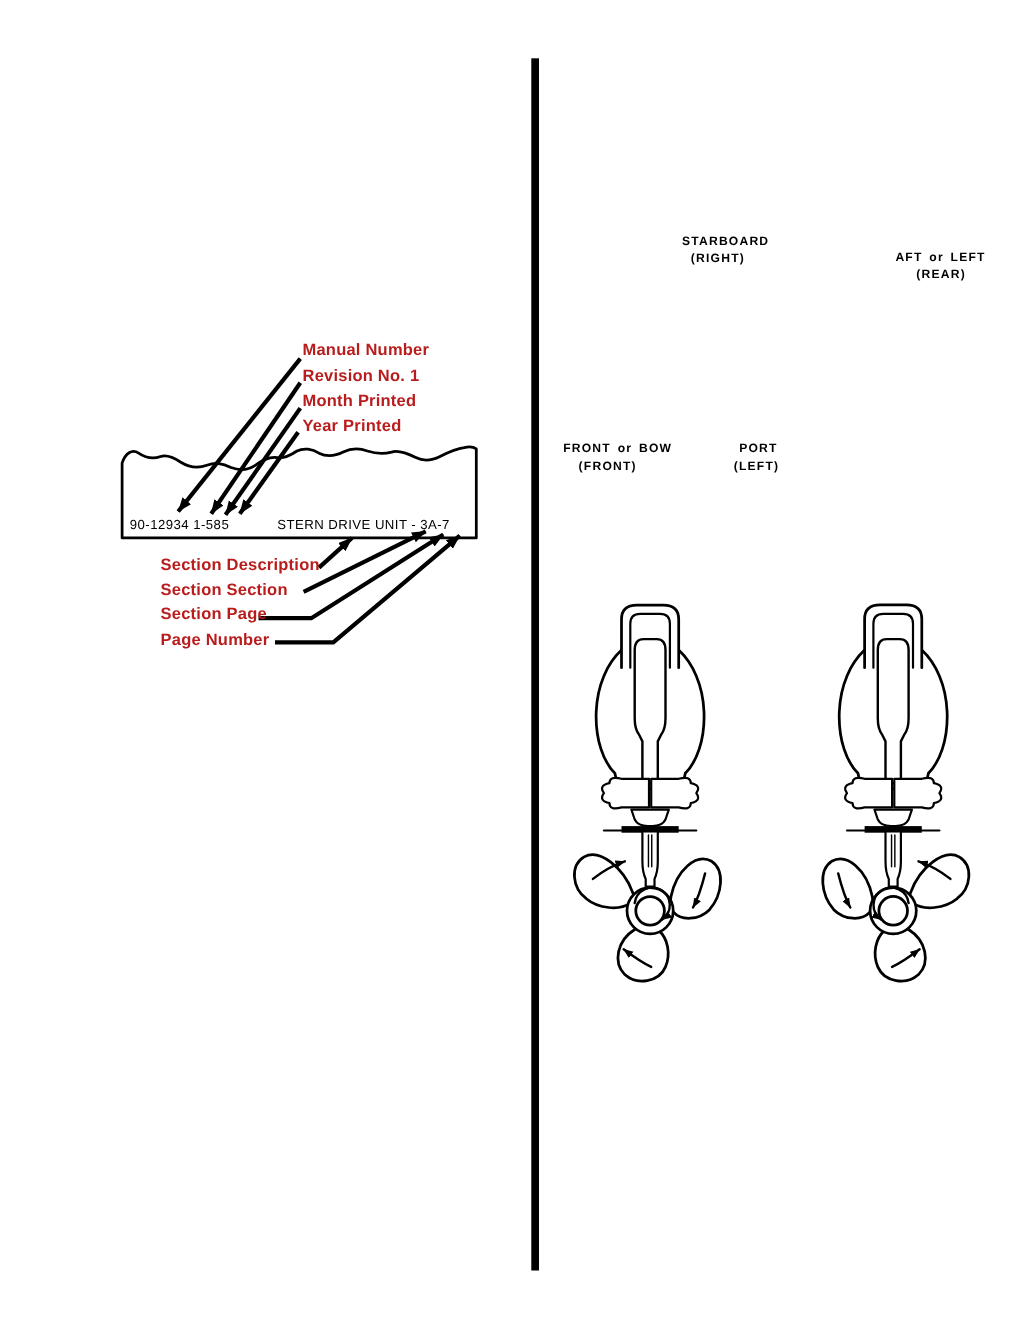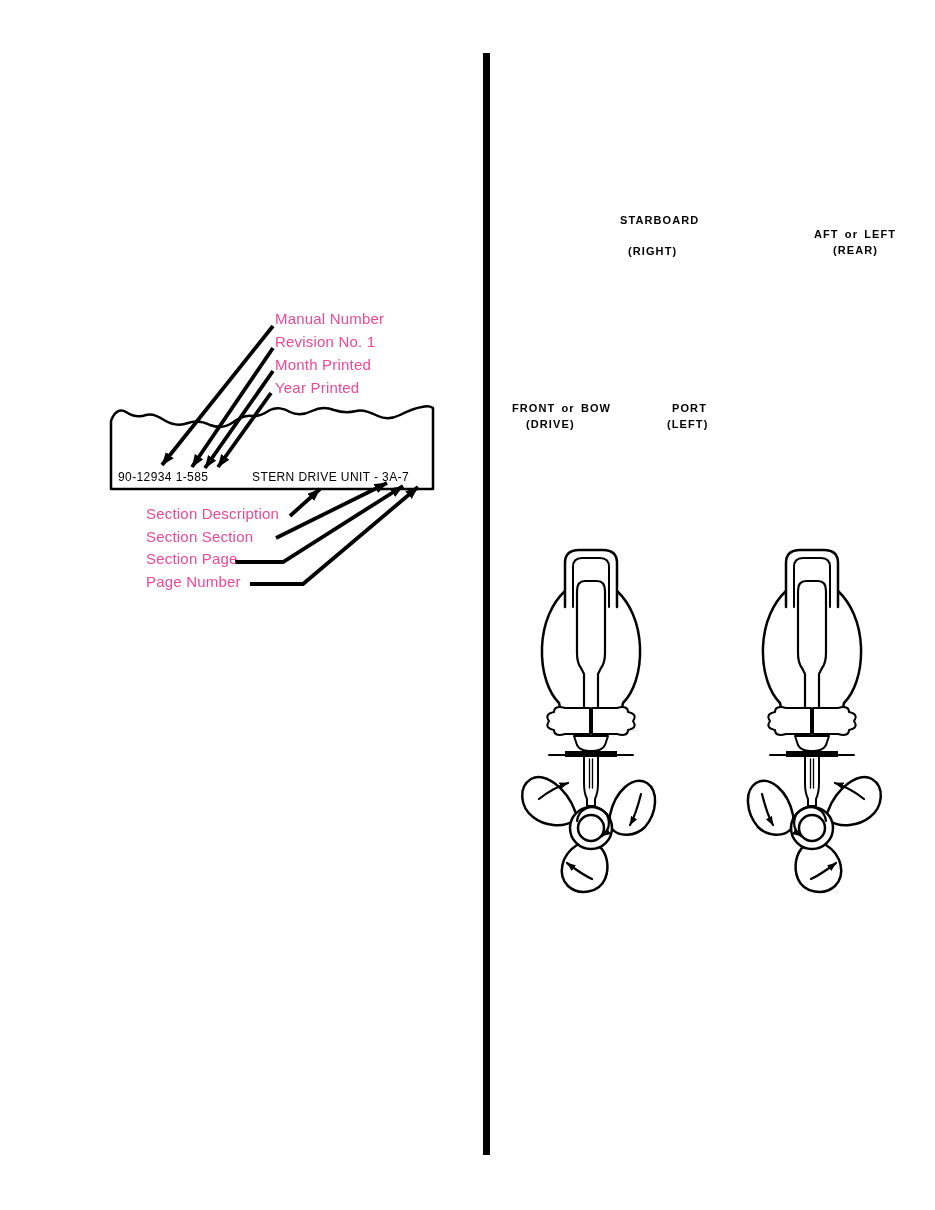--- a/index.html
+++ b/index.html
@@ -1,21 +1,21 @@
 <!DOCTYPE html>
 <html><head>
 <meta charset="utf-8">
 <style>
   html,body{margin:0;padding:0;background:#ffffff;}
   .page{position:relative;width:935px;height:1210px;background:#ffffff;overflow:hidden;
         font-family:"Liberation Sans",sans-serif;color:#000;}
   .divider{position:absolute;left:483px;top:53px;width:7px;height:1102px;background:#000;}
   .abs{position:absolute;}
-  .lbl{position:absolute;font-weight:normal;font-size:15px;line-height:13px;letter-spacing:0.2px;
-       white-space:nowrap;color:#ec4899;}
+  .lbl{position:absolute;font-weight:bold;font-size:15px;line-height:13px;letter-spacing:0.2px;
+       white-space:nowrap;color:#b91c1c;}
   .plate-txt{position:absolute;font-size:12px;line-height:14px;letter-spacing:0.4px;
        white-space:nowrap;color:#000;}
   .cap{position:absolute;font-weight:bold;font-size:11px;line-height:10px;letter-spacing:1.1px;
        word-spacing:2px;white-space:nowrap;color:#000;margin-top:37px;}
   svg{display:block;}
 </style>
 </head>
 <body>
 
 <div class="page">
@@ -104,25 +104,25 @@
   <div class="lbl" style="left:146px;top:507px">Section Description</div>
   <div class="lbl" style="left:146px;top:530px">Section Section</div>
   <div class="lbl" style="left:146px;top:552px">Section Page</div>
   <div class="lbl" style="left:146px;top:575px">Page Number</div>
 
   <svg class="abs" style="left:495px;top:200px" width="390" height="170" viewBox="495 200 885 370">
     
   </svg>
 
   <div class="cap" style="left:620px;top:178px">STARBOARD</div>
-  <div class="cap" style="left:628px;top:209px">(RIGHT)</div>
+  <div class="cap" style="left:628px;top:193px">(RIGHT)</div>
   <div class="cap" style="left:814px;top:192px">AFT or LEFT</div>
   <div class="cap" style="left:833px;top:208px">(REAR)</div>
   <div class="cap" style="left:512px;top:366px">FRONT or BOW</div>
-  <div class="cap" style="left:526px;top:382px">(DRIVE)</div>
+  <div class="cap" style="left:526px;top:382px">(FRONT)</div>
   <div class="cap" style="left:672px;top:366px">PORT</div>
   <div class="cap" style="left:667px;top:382px">(LEFT)</div>
 
   <svg class="abs" style="left:511px;top:545px" width="160" height="355" viewBox="0 0 160 355">
     <use href="#outdrive"></use>
   </svg>
   <svg class="abs" style="left:732px;top:545px" width="160" height="355" viewBox="0 0 160 355">
     <use href="#outdrive" transform="translate(160,0) scale(-1,1)"></use>
   </svg>
 

